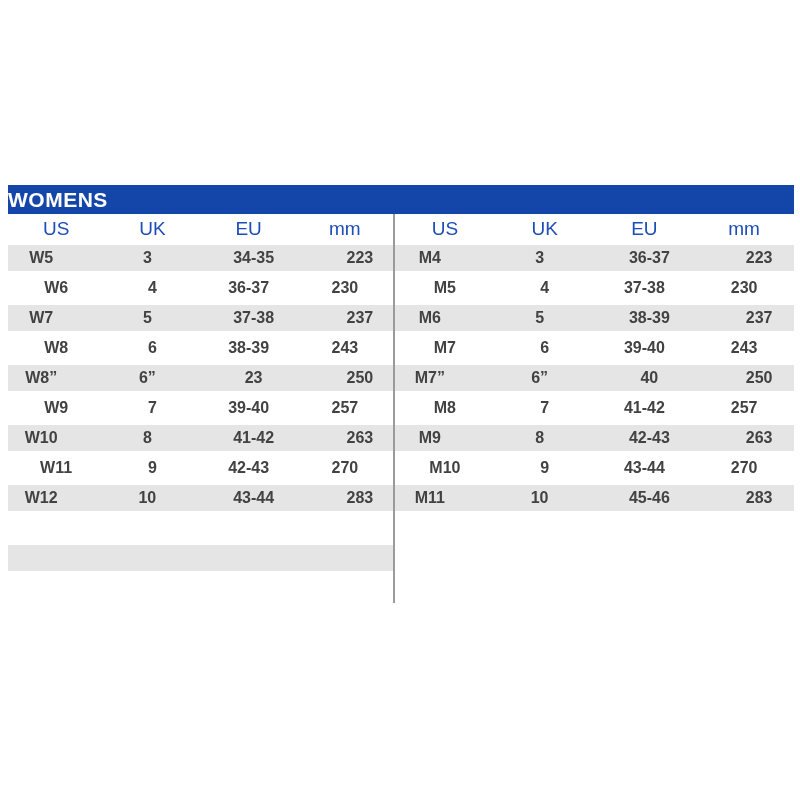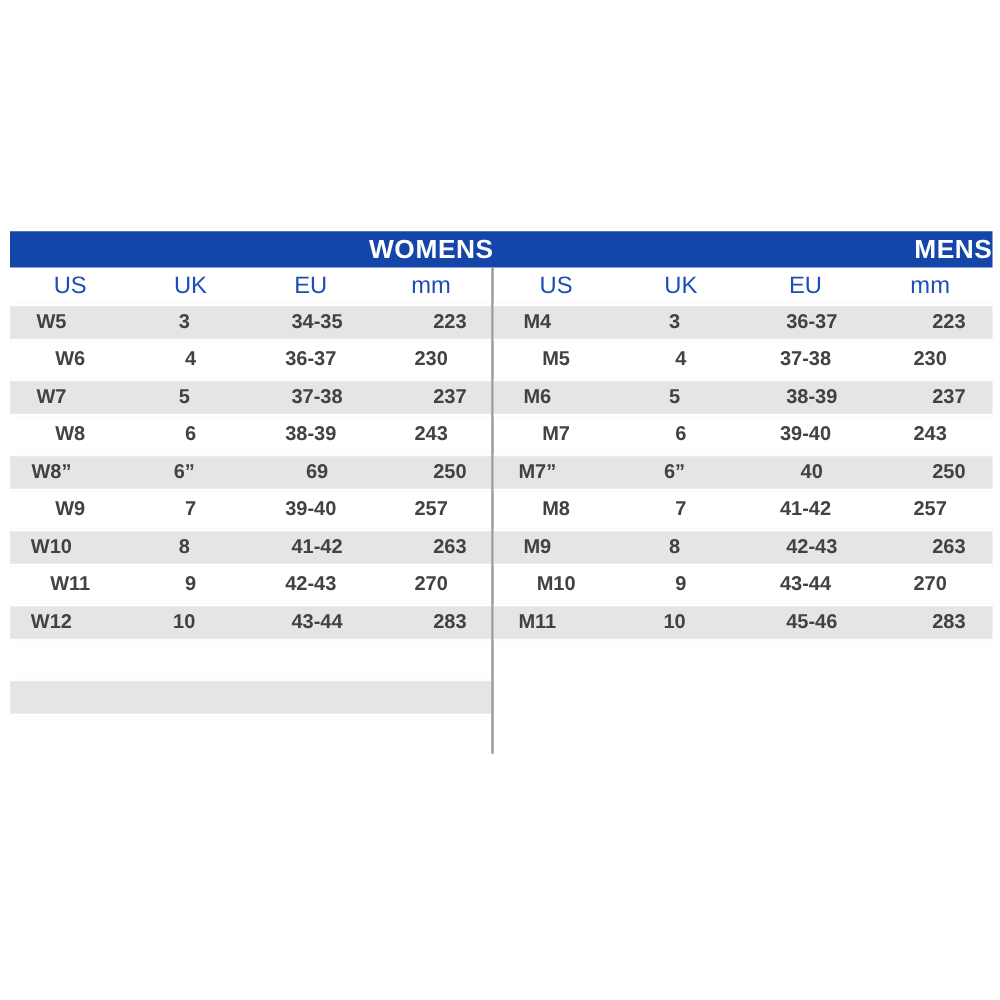--- a/index.html
+++ b/index.html
@@ -7,21 +7,21 @@
     width: 800px; height: 800px;
     background: #ffffff;
     font-family: "Liberation Sans", sans-serif;
     overflow: hidden;
   }
   .size-chart { position: absolute; left: 8px; top: 185px; width: 786px; }
 
   .band { display: flex; height: 29px; background: #1446a9; }
   .band-cell {
     color: #ffffff; font-weight: bold; font-size: 21px;
-    letter-spacing: 0.5px; text-align: right; line-height: 29px;
+    letter-spacing: 0.5px; text-align: left; line-height: 29px;
   }
   .band-cell.w { width: 387px; }
   .band-cell.m { width: 399px; }
 
   .tables { display: flex; align-items: stretch; }
   .half { display: flex; flex-direction: column; }
   .half.womens { width: 385px; }
   .half.mens   { width: 399px; }
   .vdivider { width: 2px; background: #9b9b9b; }
 
@@ -42,21 +42,20 @@
     flex: 1; text-align: center;
     font-weight: bold; font-size: 16px; color: #424242;
   }
 </style>
 </head>
 <body>
 
 <div class="size-chart">
   <div class="band">
     <div class="band-cell w">WOMENS</div>
-    <div class="band-cell m">MENS</div>
   </div>
   <div class="tables">
     <div class="half womens" id="womens-table">
         <div class="hrow">
           <div class="hcell">US</div>
           <div class="hcell">UK</div>
           <div class="hcell">EU</div>
           <div class="hcell">mm</div>
         </div>
         <div class="drow striped">
@@ -79,21 +78,21 @@
         </div>
         <div class="drow">
           <div class="dcell">W8</div>
           <div class="dcell">6</div>
           <div class="dcell">38-39</div>
           <div class="dcell">243</div>
         </div>
         <div class="drow striped">
           <div class="dcell">W8”</div>
           <div class="dcell">6”</div>
-          <div class="dcell">69</div>
+          <div class="dcell">23</div>
           <div class="dcell">250</div>
         </div>
         <div class="drow">
           <div class="dcell">W9</div>
           <div class="dcell">7</div>
           <div class="dcell">39-40</div>
           <div class="dcell">257</div>
         </div>
         <div class="drow striped">
           <div class="dcell">W10</div>

